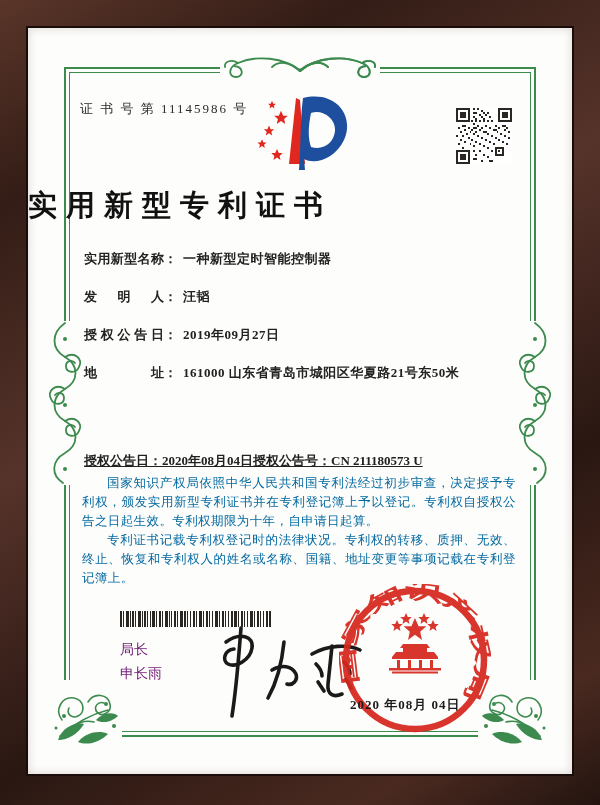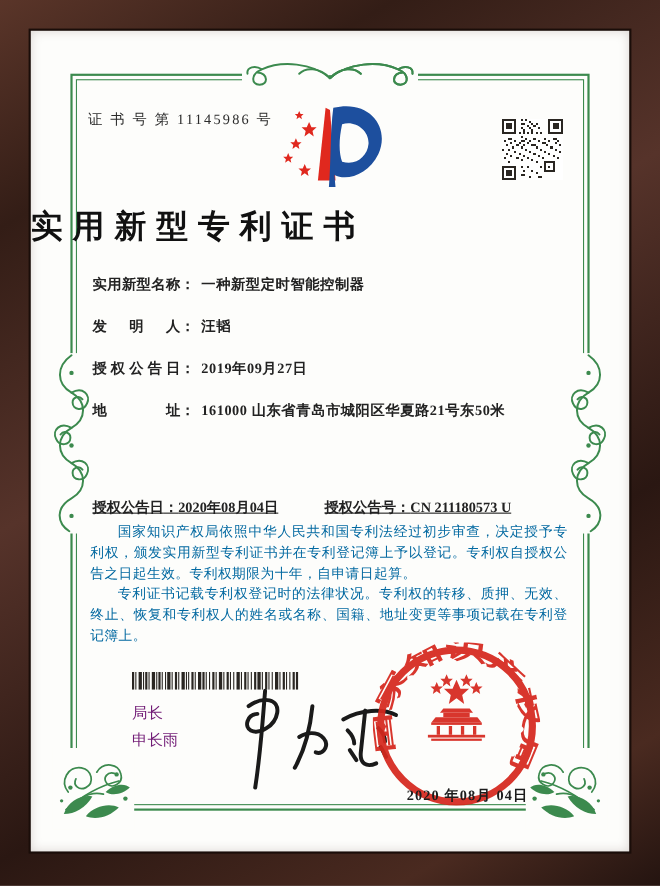--- a/index.html
+++ b/index.html
@@ -15,29 +15,29 @@
   .certno{position:absolute;left:52px;top:72px;font-size:13px;letter-spacing:2px;color:#2b2b2b;}
   .logo{position:absolute;left:210px;top:64px;width:124px;height:80px;}
   .qr{position:absolute;left:428px;top:80px;width:56px;height:56px;}
   .title{position:absolute;left:0;right:0;top:158px;text-align:left;font-size:29px;
     font-weight:700;letter-spacing:9px;color:#111;}
   .fields{position:absolute;left:56px;top:222px;right:56px;font-size:13px;font-weight:600;color:#222;}
   .frow{margin-bottom:20px;white-space:nowrap;}
   .flabel{display:inline-block;width:80px;text-align:justify;text-align-last:justify;}
   .fvalue{margin-left:6px;letter-spacing:.5px;}
   .grant{position:absolute;left:56px;top:424px;right:40px;font-size:13px;font-weight:600;display:flex;text-decoration:underline;}
-  .grant .cell2{margin-left:42px;}
+  .grant .cell2{}
   .paras{position:absolute;left:54px;right:56px;top:446px;font-size:12.5px;line-height:19px;
     letter-spacing:.4px;color:#0369a1;}
   .paras p{margin:0;text-indent:2em;text-align:justify;}
   .barcode{position:absolute;left:92px;top:583px;width:152px;height:16px;}
   .signer{position:absolute;left:92px;top:610px;font-size:14px;color:#701a75;line-height:24px;}
   .sig{position:absolute;left:168px;top:594px;width:175px;height:100px;}
   .seal{position:absolute;left:311px;top:556px;width:152px;height:152px;opacity:.93;z-index:3;}
-  .sealdate{position:absolute;left:322px;top:686px;width:150px;text-align:center;
+  .sealdate{position:absolute;left:322px;top:668px;width:150px;text-align:left;
     font-size:13px;font-weight:600;color:#1c1c1c;z-index:4;letter-spacing:1px;}
   .orn-top{left:192px;top:25px;width:160px;height:30px;}
   .orn-left{left:15px;top:293px;width:44px;height:164px;}
   .orn-right{left:485px;top:293px;width:44px;height:164px;}
   .orn-bl{left:20px;top:652px;width:74px;height:74px;}
   .orn-br{left:450px;top:652px;width:74px;height:74px;}
 </style>
 </head>
 <body>
 

